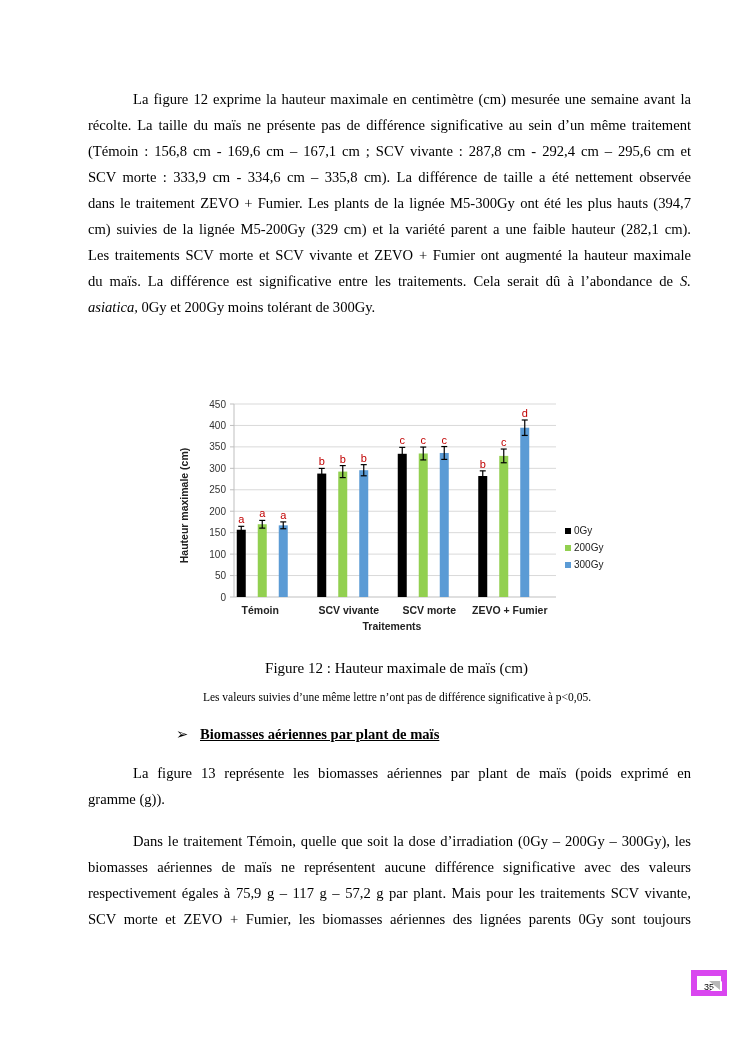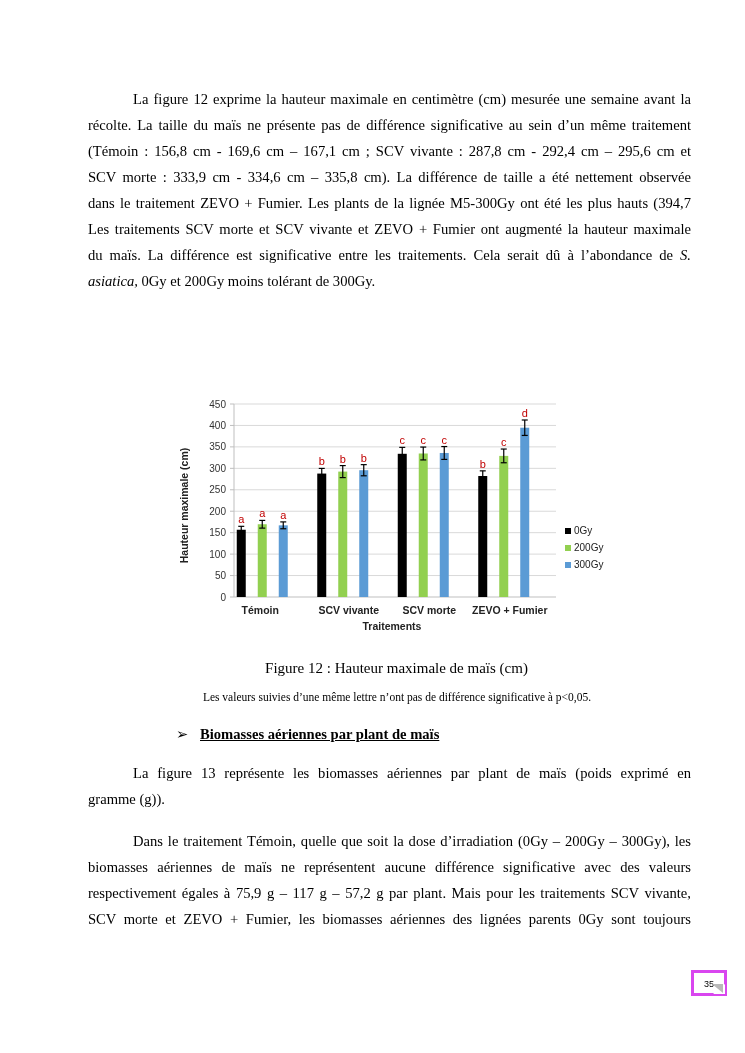--- a/index.html
+++ b/index.html
@@ -11,33 +11,34 @@
   .para3 { top: 828px; }
   .line { display: block; text-align: justify; text-align-last: justify; white-space: nowrap; }
   .line.last { text-align-last: left; }
   .chart-wrap { position: absolute; left: 170px; top: 392px; width: 460px; height: 250px; }
   .chart-wrap svg { position: absolute; left: 0; top: 0; }
   .caption { position: absolute; top: 660px; left: 0; width: 745px; text-align: center; font-size: 15px; padding-left: 48px; box-sizing: border-box; }
   .note { position: absolute; top: 691px; left: 0; width: 745px; text-align: center; font-size: 11.5px; padding-left: 49px; box-sizing: border-box; }
   .heading { position: absolute; top: 725px; left: 176px; font-size: 14.6px; font-weight: bold; }
   .heading .arrow { display: inline-block; width: 24px; font-weight: normal; }
   .heading .title { text-decoration: underline; }
-  .page-num { position: absolute; left: 691px; top: 970px; width: 36px; height: 26px; border: 3px solid #d946ef; background: #fff; font-family: "Liberation Sans", sans-serif; font-size: 9px; text-align: center; line-height: 22px; box-sizing: border-box; }
+  .page-num { position: absolute; left: 691px; top: 970px; width: 36px; height: 26px; border: 6px solid #d946ef; background: #fff; font-family: "Liberation Sans", sans-serif; font-size: 9px; text-align: center; line-height: 22px; box-sizing: border-box; }
   .page-num .fold { position: absolute; right: -1px; bottom: -1px; width: 0; height: 0; border-style: solid; border-width: 0 0 10px 12px; border-color: transparent transparent #fff transparent; }
   .page-num .fold2 { position: absolute; right: 1px; bottom: 0px; width: 0; height: 0; border-style: solid; border-width: 9px 0 0 11px; border-color: #b8b8b8 transparent transparent transparent; }
 </style>
 </head>
 <body>
 
 <div class="para para1">
   <span class="line"><span class="indent"></span><span>La figure 12 exprime la hauteur maximale en centimètre (cm) mesurée une semaine avant la</span></span>
   <span class="line"><span>récolte. La taille du maïs ne présente pas de différence significative au sein d’un même traitement</span></span>
   <span class="line"><span>(Témoin : 156,8 cm -  169,6 cm – 167,1 cm ; SCV vivante : 287,8 cm -  292,4 cm – 295,6 cm et</span></span>
   <span class="line"><span>SCV morte : 333,9 cm -  334,6 cm – 335,8 cm). La différence de taille a été nettement observée</span></span>
   <span class="line"><span>dans le traitement ZEVO + Fumier. Les plants de la lignée M5-300Gy ont été les plus hauts (394,7</span></span>
+  <span class="line"><span>cm) suivies de la lignée M5-200Gy (329 cm) et la variété parent a une faible hauteur (282,1 cm).</span></span>
   <span class="line"><span>Les traitements SCV morte et SCV  vivante et ZEVO + Fumier ont augmenté la hauteur maximale</span></span>
   <span class="line"><span>du maïs. La différence est significative entre les traitements. Cela serait dû à l’abondance de</span> <i>S.</i></span>
   <span class="line last"><i>asiatica,</i><span> 0Gy et 200Gy moins tolérant de 300Gy.</span></span>
 </div>
 
 <div class="chart-wrap">
   <svg id="chart" width="460" height="250">
       <line x1="60" x2="64" y1="205" y2="205" stroke="#bfbfbf" stroke-width="1"></line>
       <text x="56" y="208.5" text-anchor="end" font-size="10" font-family="&quot;Liberation Sans&quot;, &quot;DejaVu Sans&quot;, sans-serif" fill="#333">0</text>
       <line x1="64" x2="386" y1="183.55555555555554" y2="183.55555555555554" stroke="#d9d9d9" stroke-width="1"></line>

